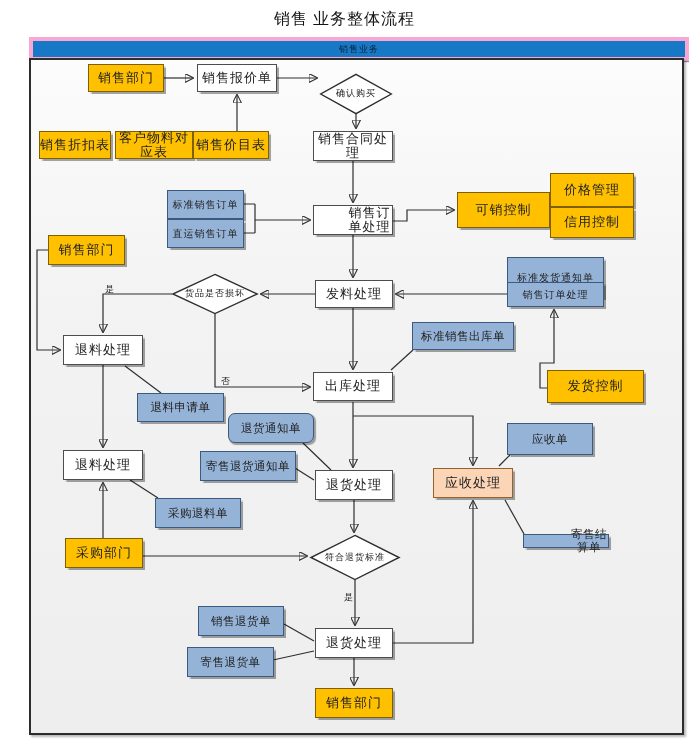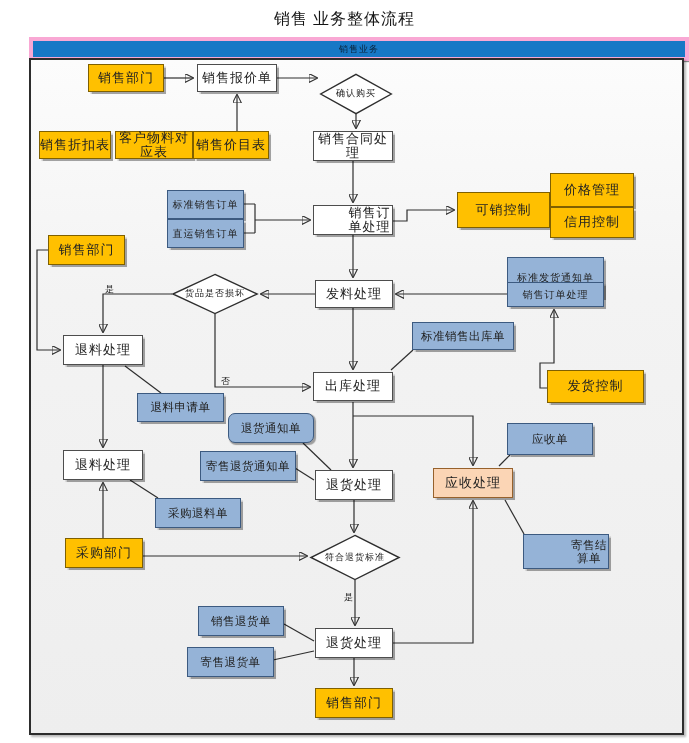--- a/index.html
+++ b/index.html
@@ -205,21 +205,21 @@
 
 <div class="node rect white-node" style="left:315px;top:470px;width:78px;height:30px;">
     <span>退货处理</span>
   </div>
 <div class="node rect peach" style="left:433px;top:468px;width:80px;height:30px;">
     <span>应收处理</span>
   </div>
 <div class="node rect blue lg" style="left:507px;top:423px;width:86px;height:32px;">
     <span>应收单</span>
   </div>
-<div class="node rect blue lg" style="left:523px;top:534px;width:86px;height:35px;padding-left:46px;">
+<div class="node rect blue lg" style="left:523px;top:534px;width:86px;height:14px;padding-left:46px;">
     <span>寄售结算单</span>
   </div>
 
 <div class="node diamond" style="left:310px;top:535px;width:90px;height:45px;">
   <svg viewBox="0 0 100 100" preserveAspectRatio="none">
       <polygon points="50,1 99,50 50,99 1,50" fill="#ffffff" stroke="#2e2e2e" stroke-width="1.4" vector-effect="non-scaling-stroke"></polygon>
     </svg>
   <span>符合退货标准</span>
 </div>
 

